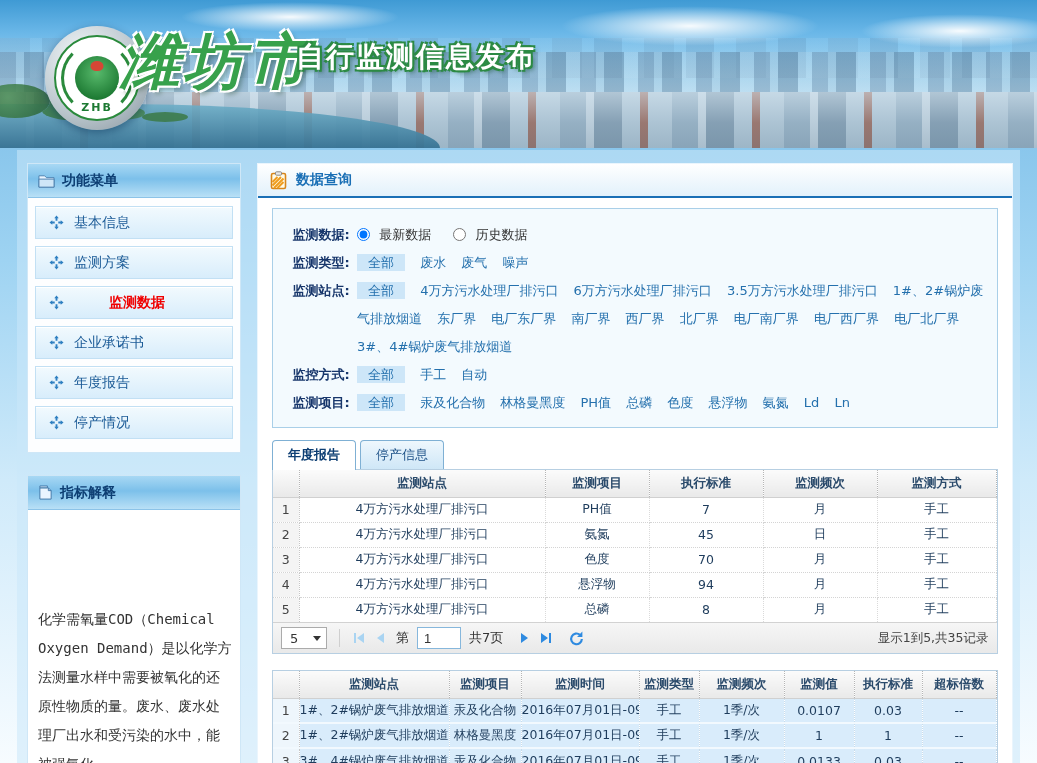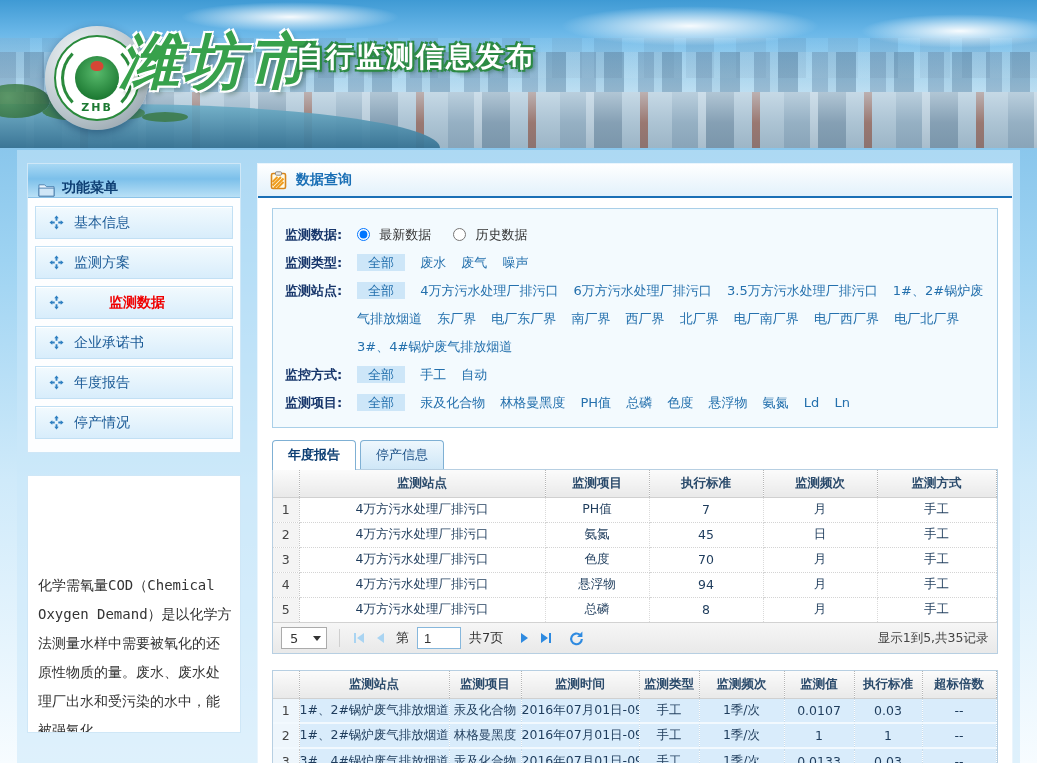--- a/index.html
+++ b/index.html
@@ -49,21 +49,21 @@
      text-shadow:-2px -2px 0 #2c8a44,2px -2px 0 #2c8a44,-2px 2px 0 #2c8a44,2px 2px 0 #2c8a44,3px 3px 4px rgba(10,70,30,.55); }
 
   
   .wrap { margin:2px 17px 0; padding:13px 10px; display:flex; gap:16px; align-items:flex-start;
           background:rgba(203,231,249,.55); min-height:612px; }
 
   
   .sidebar { width:214px; flex:none; }
   .sbox { background:#fdfeff; border:1px solid #cfe7f7; }
   .sbox + .sbox { margin-top:22px; }
-  .sbox-header { height:34px; display:flex; align-items:flex-end; gap:7px; padding-left:10px;
+  .sbox-header { height:34px; display:flex; align-items:center; gap:7px; padding-left:10px;
      background:linear-gradient(180deg,#a8d8f4,#7cc0ea 45%,#b9e0f6); border-bottom:1px solid #8cc3e8;
      color:#0d3e73; font-size:14px; font-weight:bold; }
   .menu-list { padding:8px 7px 6px; }
   .menu-item { height:33px; margin-bottom:7px; display:flex; align-items:center; gap:10px; padding-left:13px;
      background:linear-gradient(180deg,#f2fafe,#d8edfb); border:1px solid #c2e0f4; cursor:pointer;
      box-shadow:inset 0 1px 0 #fff; }
   .menu-item span.lbl { font-size:14px; color:#1a5a96; }
   .menu-item.active span.lbl { color:#f00000; font-weight:bold;margin-left:35px; }
   .explain-body { position:relative; height:256px; overflow:hidden; background:#fff; }
   .explain-text { position:absolute; bottom:-13px; left:10px; right:8px;
@@ -72,21 +72,21 @@
 
   
   .main { flex:1; background:#fff; border:1px solid #eaf5fd; padding-bottom:20px; }
   .section-header { height:34px; display:flex; align-items:center; gap:9px; padding-left:12px;
      background:linear-gradient(180deg,#ffffff,#e2f1fb); border-bottom:2px solid #1a6fb5;
      color:#1a6fb5; font-size:14px; font-weight:bold;font-family:Liberation Mono, monospace; }
 
   .filter-panel { margin:10px 14px 0; border:1px solid #a9cfe8; background:#f3fafe; padding:12px 10px 10px 12px;
      font-size:13px; }
   .frow { display:flex; line-height:28px; }
-  .frow .flabel { flex:none; width:72px; font-weight:bold; color:#17366b; }
+  .frow .flabel { flex:none; width:72px; font-weight:bold; color:#17366b;text-align:center; }
   .frow .fopts { flex:1; color:#2470ad; }
   .fopt { margin-right:11px; cursor:pointer; color:#2470ad; }
   .fopt.hl { background:#cde6f8; padding:1px 11px; }
   .radio-lbl { color:#333; margin-right:18px; cursor:pointer; }
   .radio-lbl input { vertical-align:-2px; margin-right:5px; }
 
   
   .grid-area { margin:12px 14px 0; }
   .tabs { display:flex; gap:4px; position:relative; z-index:2; }
   .tab { border:1px solid #7fb0d4; border-bottom:none; border-radius:4px 4px 0 0; padding:5px 15px 5px;
@@ -208,20 +208,30 @@
                 <svg width="15" height="15" viewBox="0 0 16 16">
                   <path d="M8 0.5l2.4 3H9v2.6H7V3.5H5.6L8 0.5zm0 15l-2.4-3H7V9.9h2v2.6h1.4L8 15.5zM.5 8l3-2.4V7h2.6v2H3.5v1.4L.5 8zm15 0l-3 2.4V9H9.9V7h2.6V5.6l3 2.4z" fill="#2e7fc1"></path>
                 </svg>
               </span>
             <span class="lbl">停产情况</span>
           </div>
         </div>
       </div>
 
       <div class="sbox">
+        <div class="sbox-header">
+          <span class="icon16">
+            <svg width="15" height="15" viewBox="0 0 16 16">
+                <path d="M2 3h9l3 3v9H2z" fill="#eaf5ff" stroke="#3f76a8"></path>
+                <path d="M11 3v3h3" fill="none" stroke="#3f76a8"></path>
+                <path d="M2 1h8v2H2z" fill="#cfe6f7" stroke="#3f76a8"></path>
+              </svg>
+          </span>
+          <span>指标解释</span>
+        </div>
         <div class="explain-body">
           <div class="explain-text">化学需氧量COD（Chemical Oxygen Demand）是以化学方法测量水样中需要被氧化的还原性物质的量。废水、废水处理厂出水和受污染的水中，能被强氧化</div>
         </div>
       </div>
     </div>
 
     <div class="main">
       <div class="section-header">
         <span class="icon16">
           <svg width="17" height="19" viewBox="0 0 17 19">

